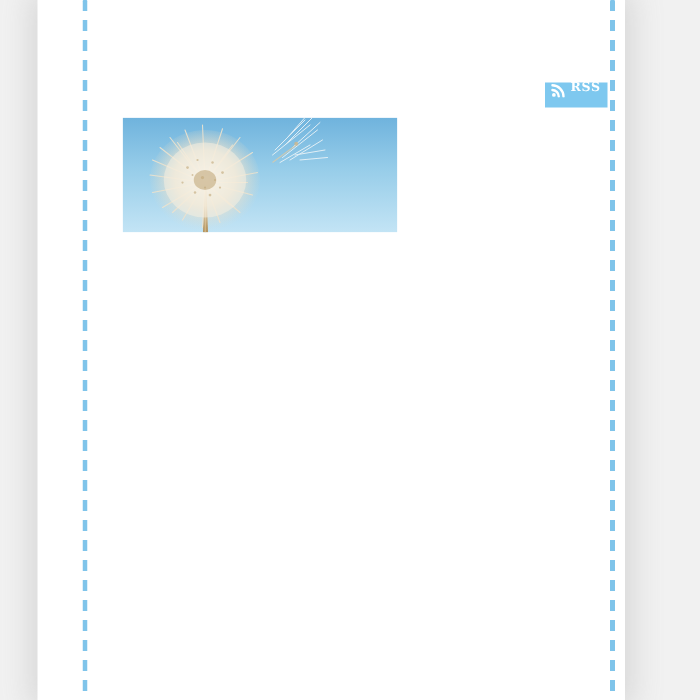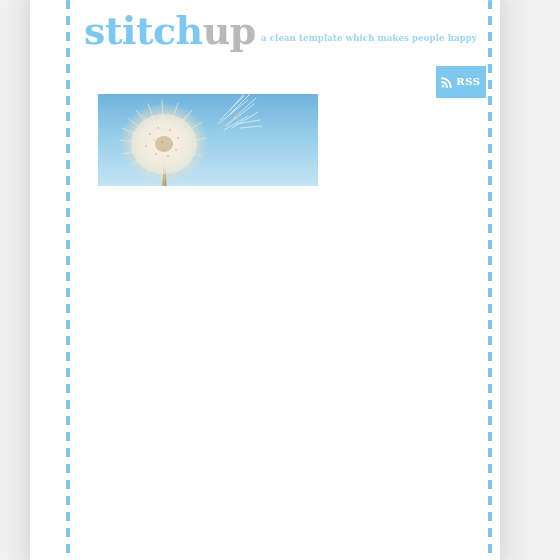--- a/index.html
+++ b/index.html
@@ -114,25 +114,25 @@
     cursor: pointer;
   }
   .nav-item.current { color: #b8b8b8; }
 
   
   #rss-button {
     position: absolute;
     left: 352px;
     top: 66px;
     width: 50px;
-    height: 32px;
+    height: 20px;
     background: #7ec8ef;
     cursor: pointer;
     display: flex;
-    align-items: center;
+    align-items: flex-start;
     justify-content: center;
     gap: 3px;
   }
   #rss-icon { display: block; }
   #rss-label {
     font-family: "DejaVu Serif", "Liberation Serif", serif;
     font-weight: bold;
     font-size: 10px;
     letter-spacing: 0.6px;
     color: #ffffff;
@@ -155,23 +155,20 @@
 
 <div id="page">
 
   <div id="sheet"></div>
 
   <div class="stitch" id="stitch-left"></div>
   <div class="stitch" id="stitch-right"></div>
 
   <div id="content">
 
-    <div id="branding">
-      <span id="logo"><span id="logo-stitch">stitch</span><span id="logo-up">up</span></span><span id="tagline">a clean template which makes people happy</span>
-    </div>
 
 
     <div id="rss-button">
       <svg id="rss-icon" width="12" height="12" viewBox="0 0 12 12">
         <circle cx="2.1" cy="9.9" r="1.5" fill="#ffffff"></circle>
         <path d="M0.8 6.0 A5.2 5.2 0 0 1 6.0 11.2" stroke="#ffffff" stroke-width="1.9" fill="none" stroke-linecap="round"></path>
         <path d="M0.8 2.2 A9.0 9.0 0 0 1 9.8 11.2" stroke="#ffffff" stroke-width="1.9" fill="none" stroke-linecap="round"></path>
       </svg>
       <span id="rss-label">RSS</span>
     </div>

